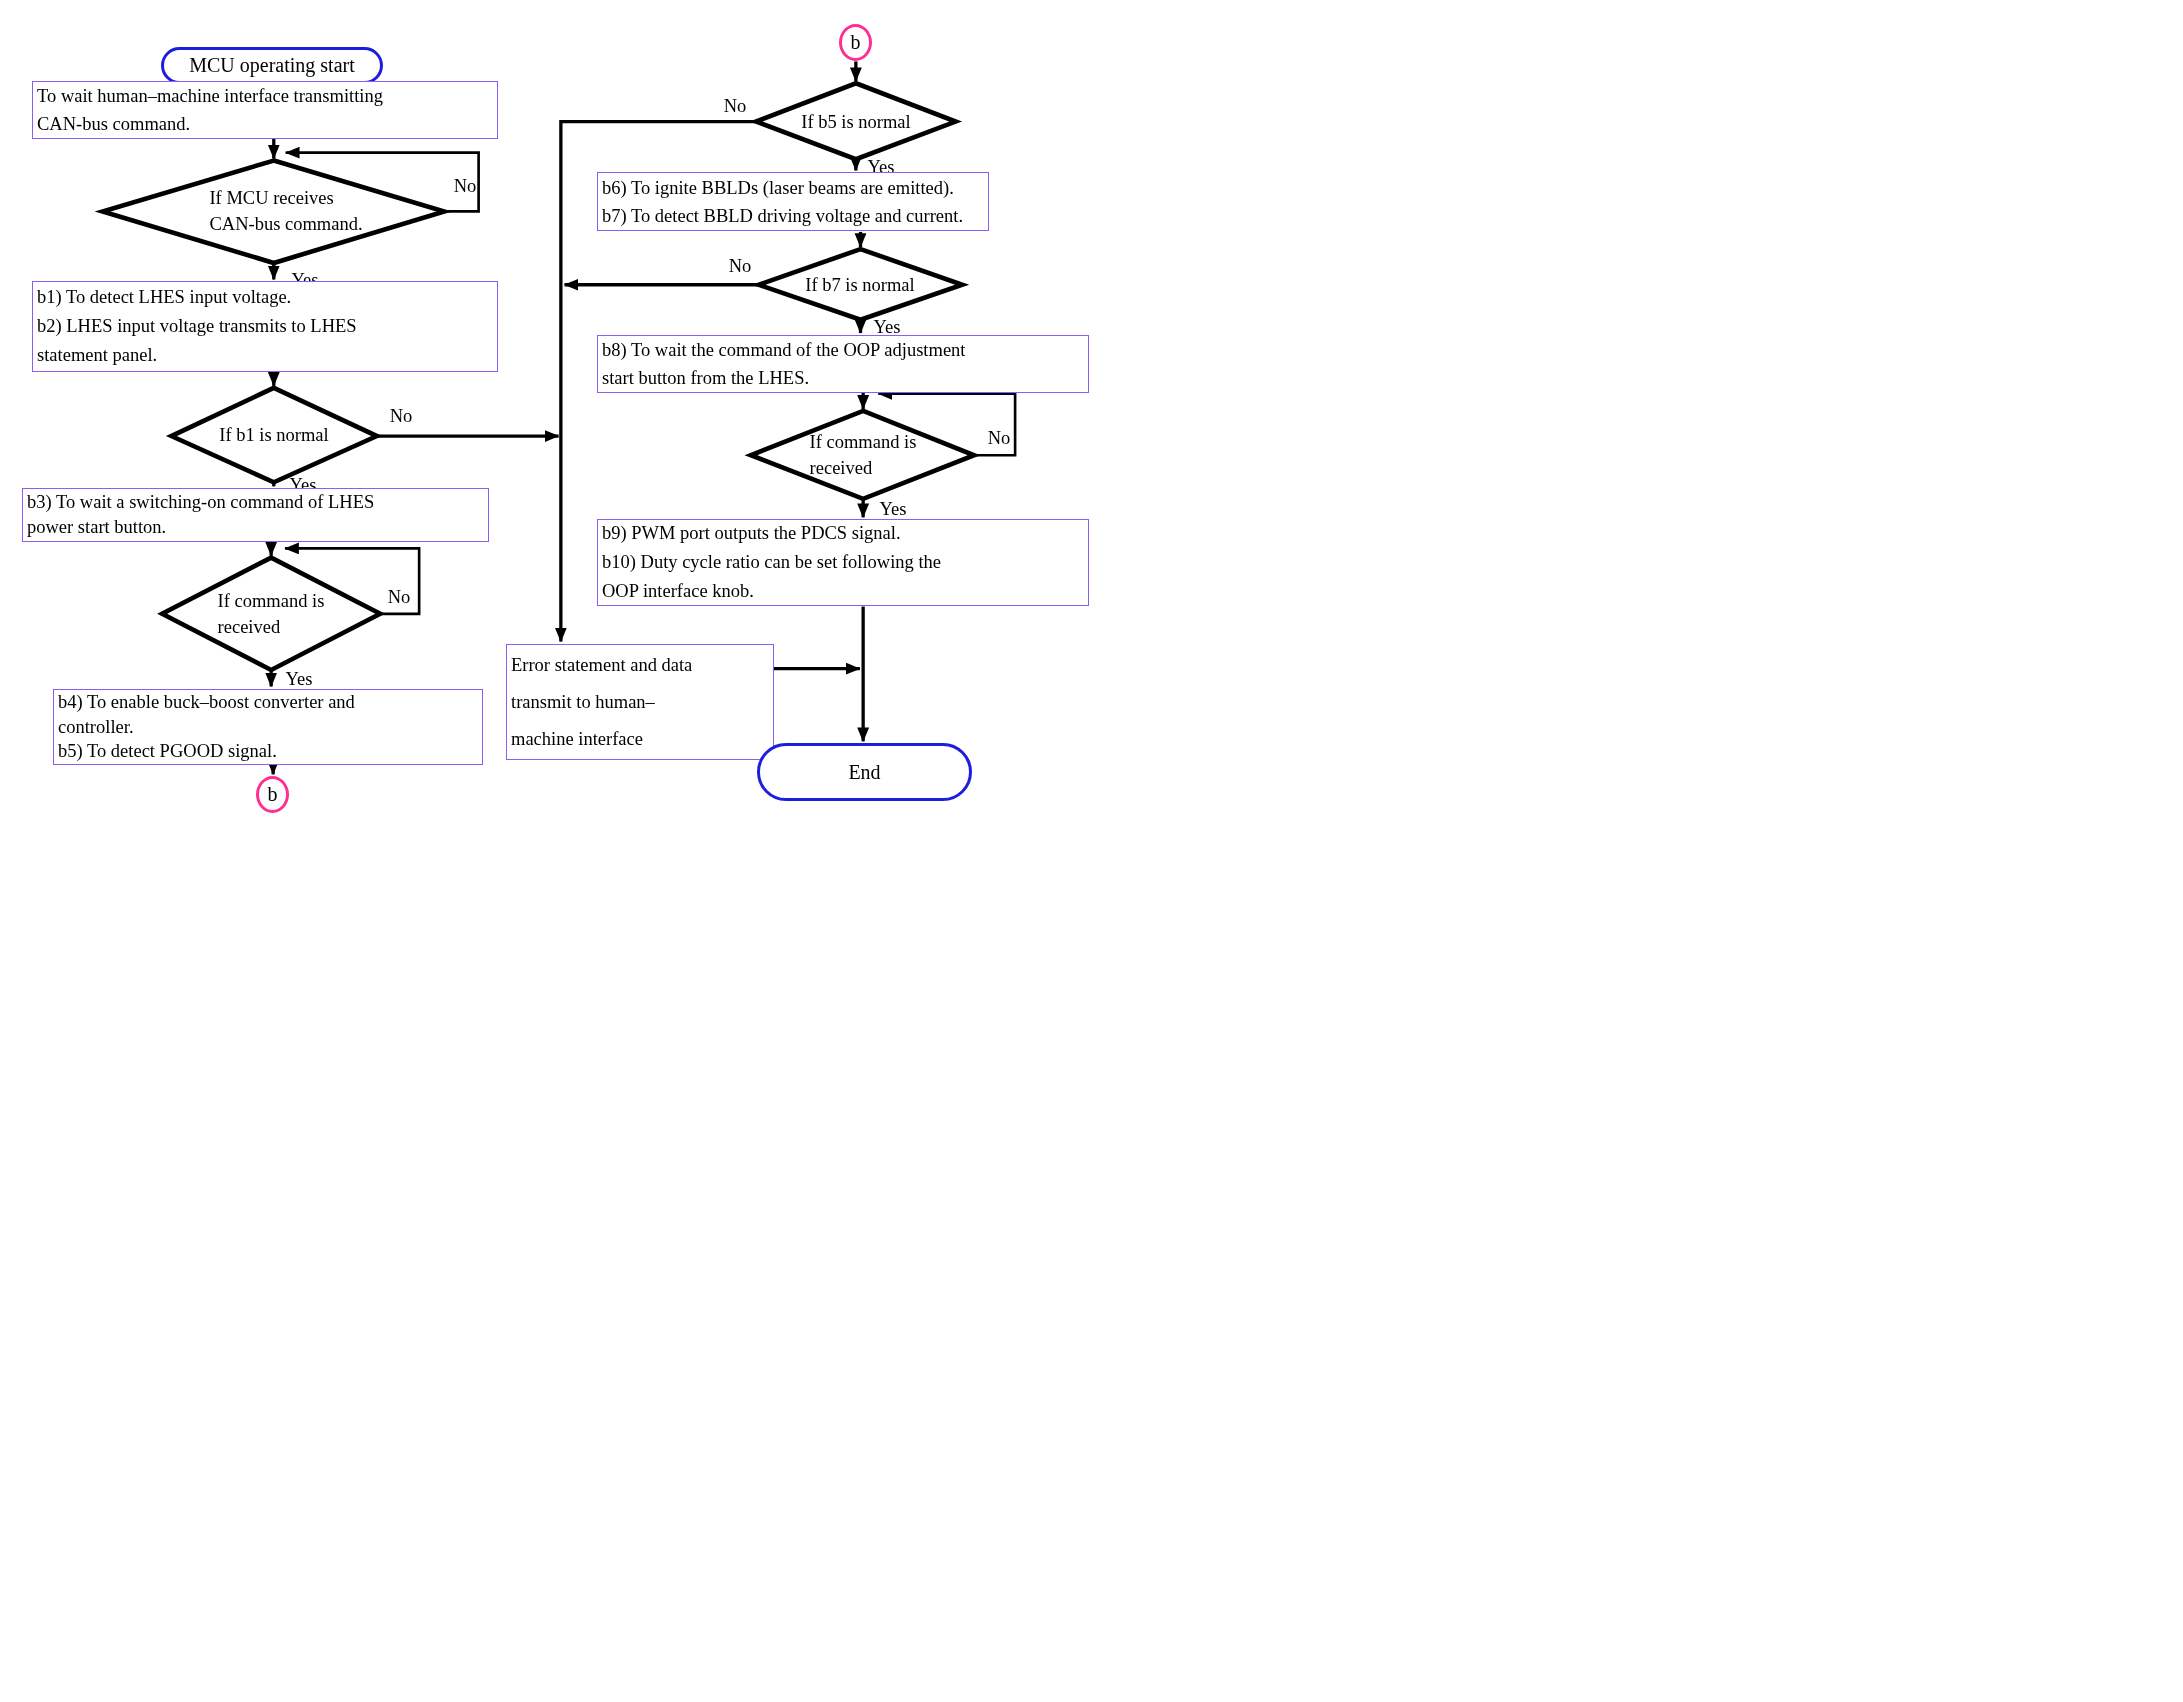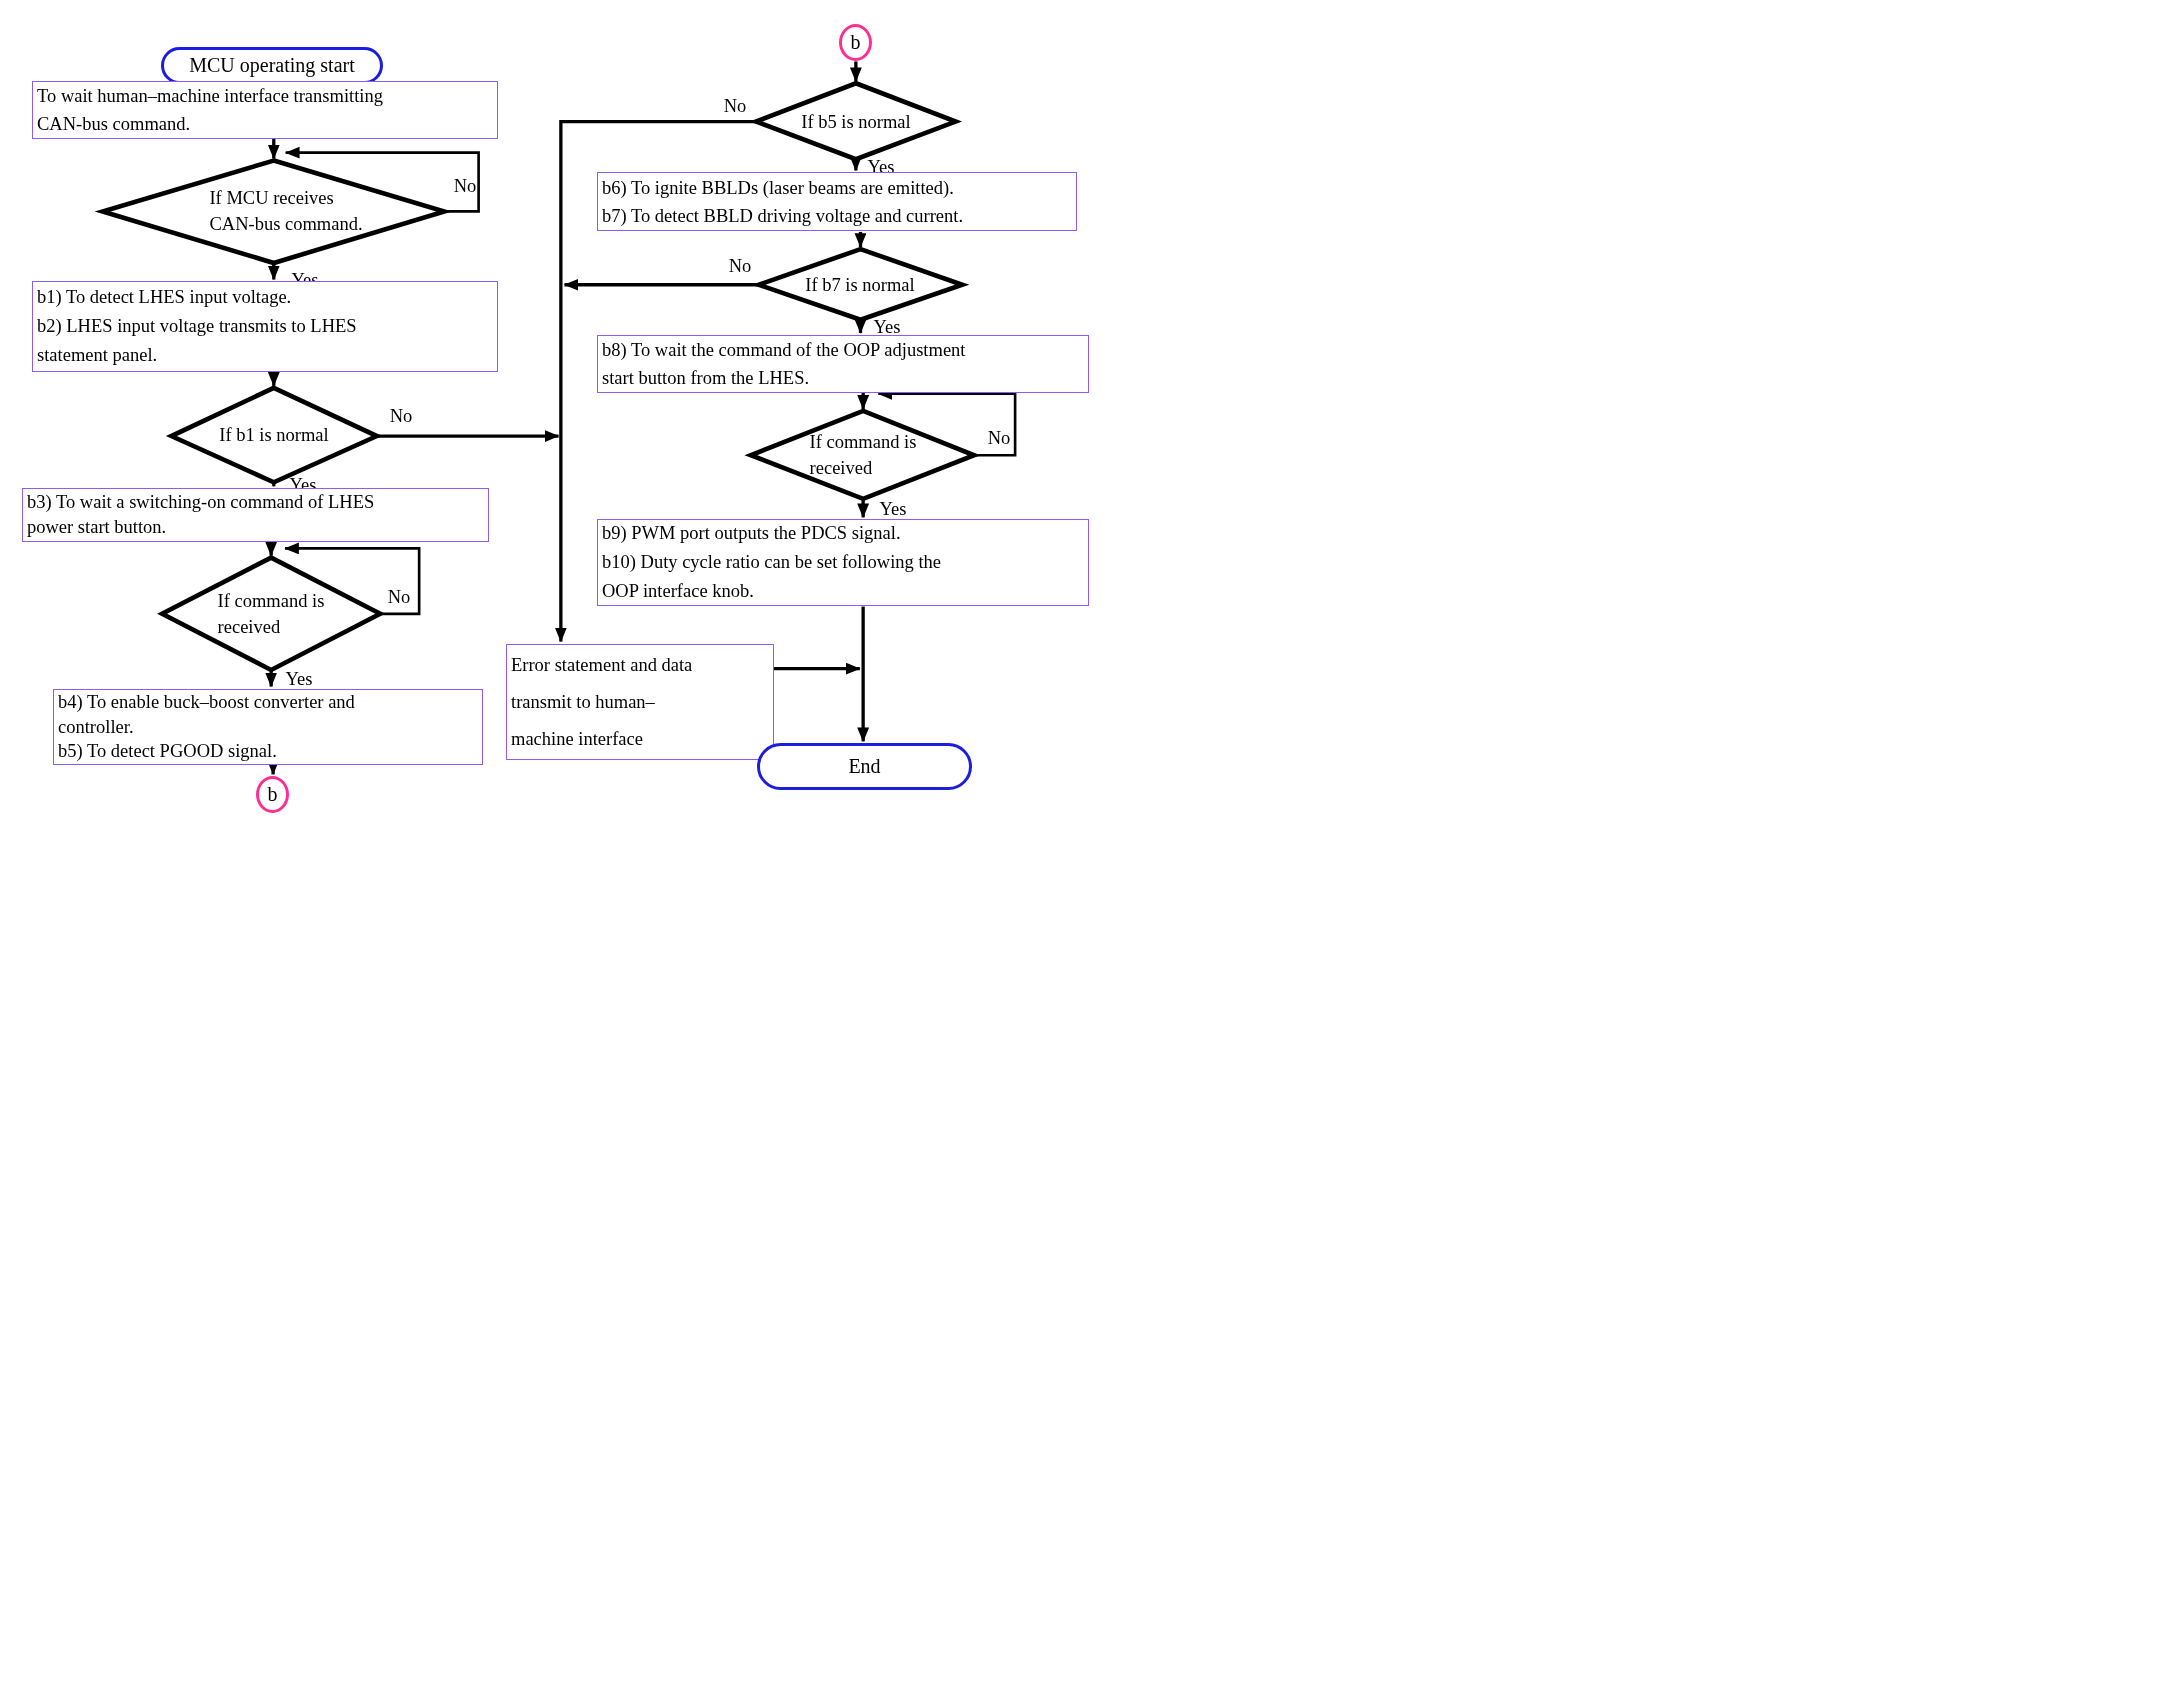--- a/index.html
+++ b/index.html
@@ -139,21 +139,21 @@
   </div>
 
   <div class="node connector-circle" style="left:839px;top:24.4px;width:33px;height:37px;">
     <span>b</span>
   </div>
 
   <div class="dtext" style="left:856px;top:122px;">If b5 is normal</div>
   <div class="lbl" style="left:735px;top:106px;">No</div>
   <div class="lbl" style="left:881px;top:167px;">Yes</div>
 
-  <div class="node process" style="left:597px;top:172px;width:480px;height:59px;">
+  <div class="node process" style="left:597px;top:172px;width:392px;height:59px;">
     <span>b6) To ignite BBLDs (laser beams are emitted).
 b7) To detect BBLD driving voltage and current.</span>
   </div>
 
   <div class="dtext" style="left:860px;top:285px;">If b7 is normal</div>
   <div class="lbl" style="left:740px;top:266px;">No</div>
   <div class="lbl" style="left:887px;top:327px;">Yes</div>
 
   <div class="node process" style="left:597px;top:335px;width:492px;height:58px;">
     <span>b8) To wait the command of the OOP adjustment
@@ -170,18 +170,18 @@
 b10) Duty cycle ratio can be set following the
 OOP interface knob.</span>
   </div>
 
   <div class="node process lh57" style="left:506px;top:644px;width:268px;height:116px;">
     <span>Error statement and data
 transmit to human–
 machine interface</span>
   </div>
 
-  <div class="node terminal" style="left:757px;top:743px;width:215px;height:47px;border-radius:29px;">
+  <div class="node terminal" style="left:757px;top:743px;width:215px;height:58px;border-radius:29px;">
     <span>End</span>
   </div>
 
 </div>
 
 
 </body></html>

